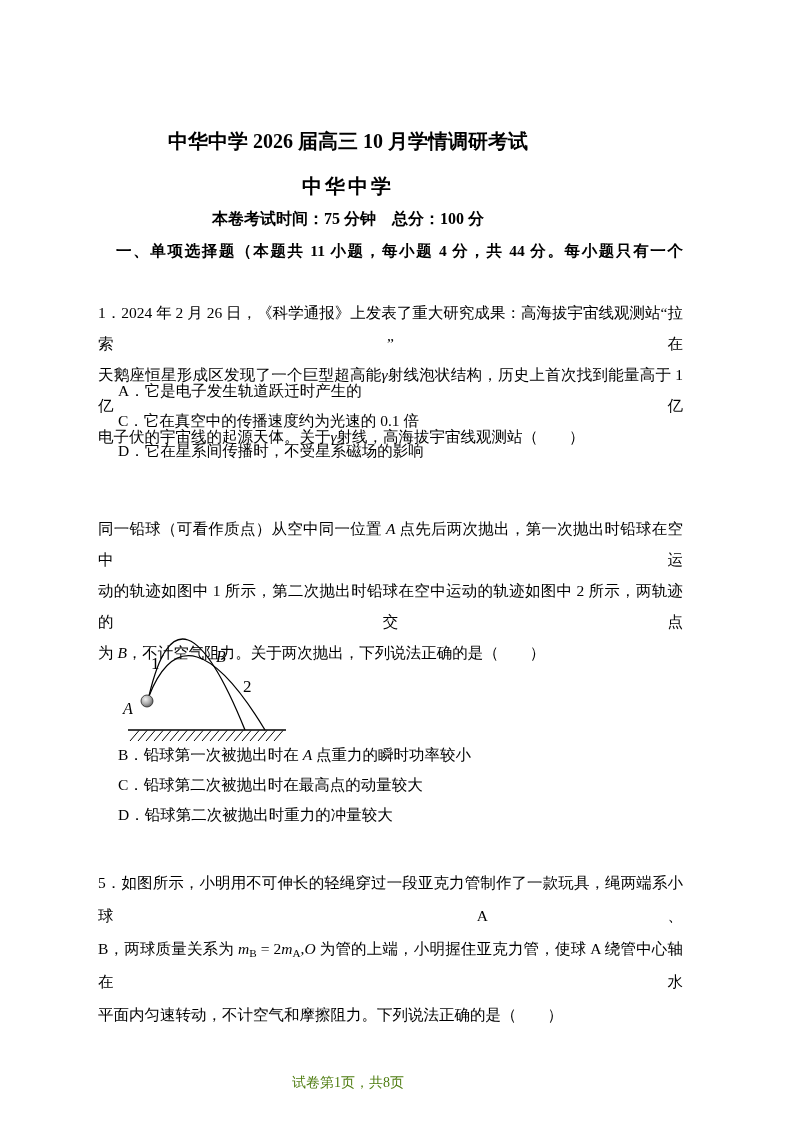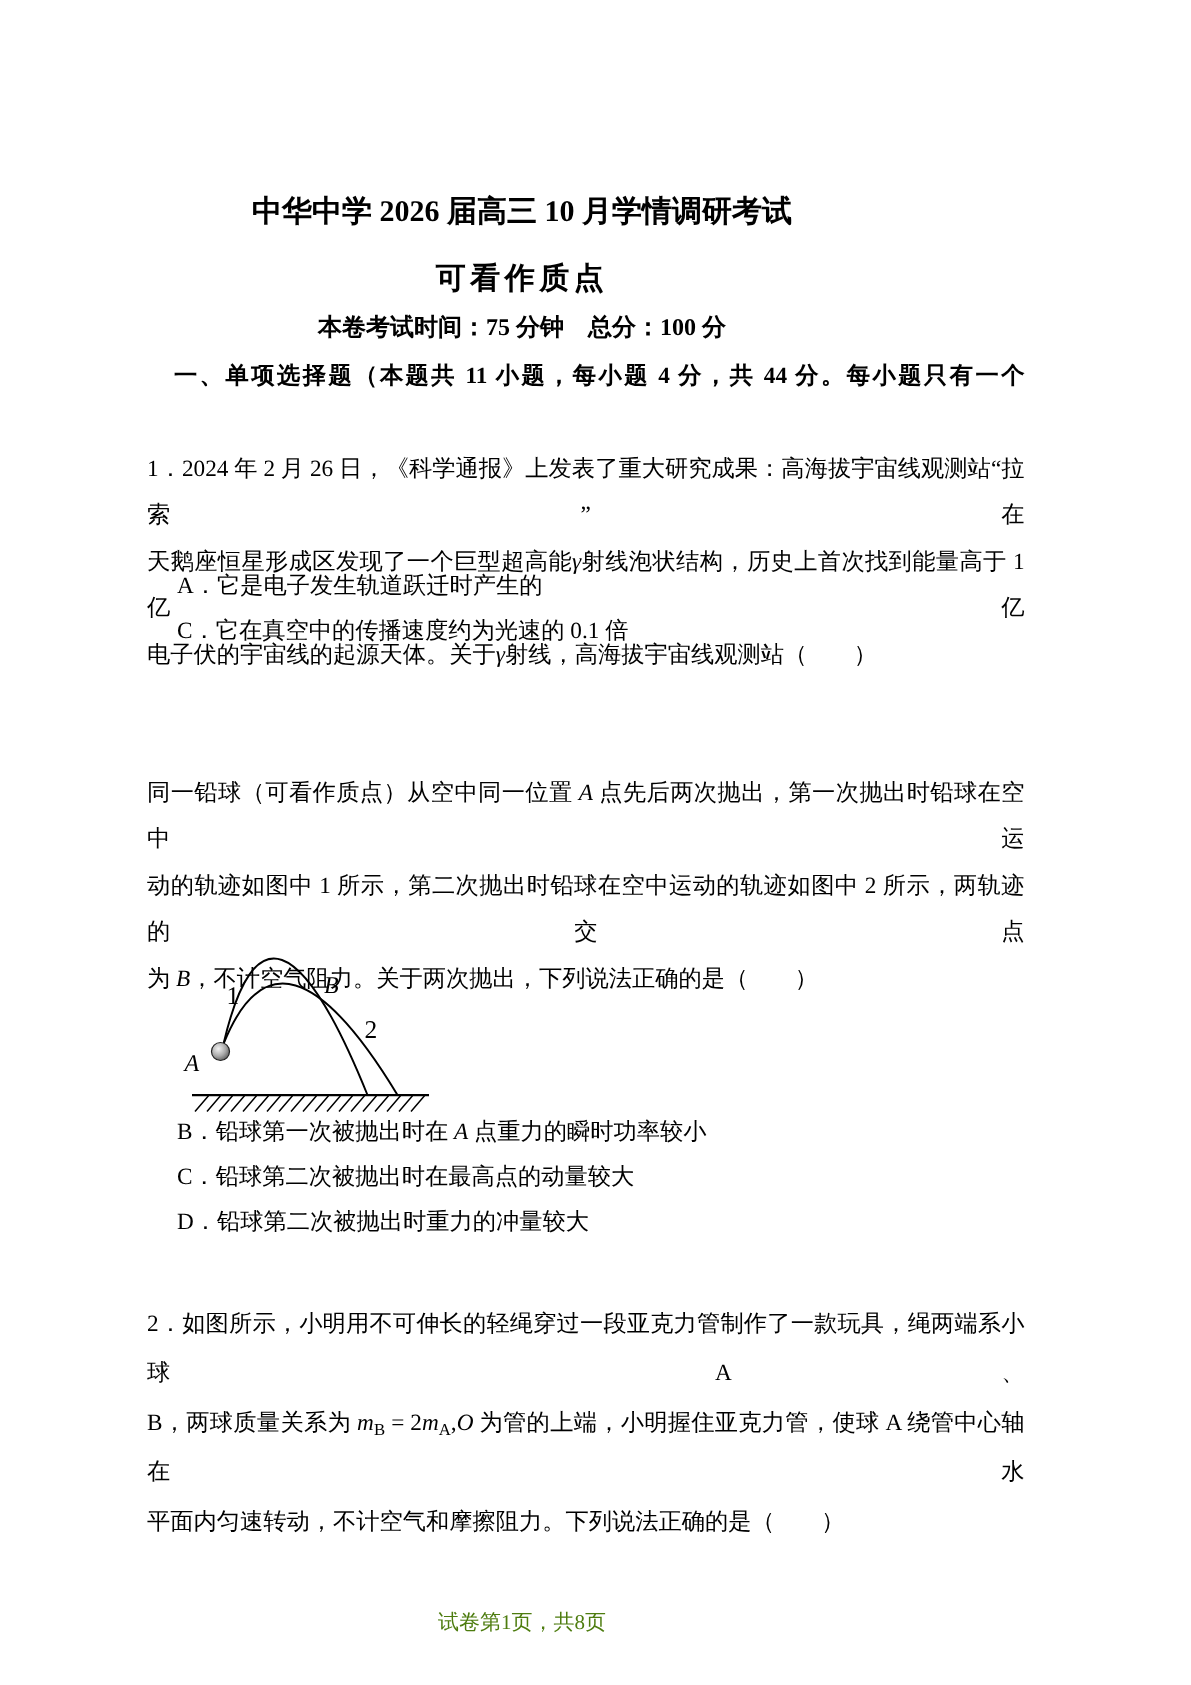--- a/index.html
+++ b/index.html
@@ -32,36 +32,37 @@
   .figure { top:634px; left:115px; }
   .footer { top:1073px; font-size:14px; color:#4d7c0f; line-height:20px; }
   svg text { font-family:"Liberation Serif","DejaVu Serif",serif; }
 </style>
 </head>
 <body>
 
 <div class="page">
 
   <div class="abs fullw title">中华中学 2026 届高三 10 月学情调研考试</div>
-  <div class="abs fullw subtitle">可看作质点</div>
+  <div class="abs fullw subtitle">中华中学</div>
   <div class="abs fullw examinfo">本卷考试时间：75 分钟　总分：100 分</div>
 
   <div class="abs content heading">
     <div class="line fill"><span>一、单项选择题（本题共 11 小题，每小题 4 分，共 44 分。每小题只有一个</span></div>
   </div>
 
   <div class="abs content q1text">
     <div class="line fill"><span>1．2024 年 2 月 26 日，《科学通报》上发表了重大研究成果：高海拔宇宙线观测站“拉索”在</span></div>
     <div class="line fill"><span>天鹅座恒星形成区发现了一个巨型超高能</span><span class="mi">γ</span><span>射线泡状结构，历史上首次找到能量高于 1 亿亿</span></div>
     <div class="line"><span>电子伏的宇宙线的起源天体。关于</span><span class="mi">γ</span><span>射线，高海拔宇宙线观测站（　　）</span></div>
   </div>
 
   <div class="abs content q1opts">
     <div class="opt"><span>A．它是电子发生轨道跃迁时产生的</span></div>
     <div class="opt"><span>C．它在真空中的传播速度约为光速的 0.1 倍</span></div>
+    <div class="opt"><span>D．它在星系间传播时，不受星系磁场的影响</span></div>
   </div>
 
   <div class="abs content q2text">
     <div class="line fill"><span>同一铅球（可看作质点）从空中同一位置 </span><span class="mi">A</span><span> 点先后两次抛出，第一次抛出时铅球在空中运</span></div>
     <div class="line fill"><span>动的轨迹如图中 1 所示，第二次抛出时铅球在空中运动的轨迹如图中 2 所示，两轨迹的交点</span></div>
     <div class="line"><span>为 </span><span class="mi">B</span><span>，不计空气阻力。关于两次抛出，下列说法正确的是（　　）</span></div>
   </div>
 
   <svg class="abs figure" width="180" height="114" viewBox="115 634 180 114">
     <defs>
@@ -82,20 +83,20 @@
     <text x="216" y="662" font-size="16" font-style="italic">B</text>
   </svg>
 
   <div class="abs content q2opts">
     <div class="opt"><span>B．铅球第一次被抛出时在 </span><span class="mi">A</span><span> 点重力的瞬时功率较小</span></div>
     <div class="opt"><span>C．铅球第二次被抛出时在最高点的动量较大</span></div>
     <div class="opt"><span>D．铅球第二次被抛出时重力的冲量较大</span></div>
   </div>
 
   <div class="abs content q3text">
-    <div class="line fill"><span>2．如图所示，小明用不可伸长的轻绳穿过一段亚克力管制作了一款玩具，绳两端系小球 A、</span></div>
+    <div class="line fill"><span>5．如图所示，小明用不可伸长的轻绳穿过一段亚克力管制作了一款玩具，绳两端系小球 A、</span></div>
     <div class="line fill"><span>B，两球质量关系为 </span><span class="mi">m</span><sub>B</sub><span> = 2</span><span class="mi">m</span><sub>A</sub><span>,</span><span class="mi">O</span><span> 为管的上端，小明握住亚克力管，使球 A 绕管中心轴在水</span></div>
     <div class="line"><span>平面内匀速转动，不计空气和摩擦阻力。下列说法正确的是（　　）</span></div>
   </div>
 
   <div class="abs fullw footer">试卷第1页，共8页</div>
 
 </div>
 
 </body></html>

